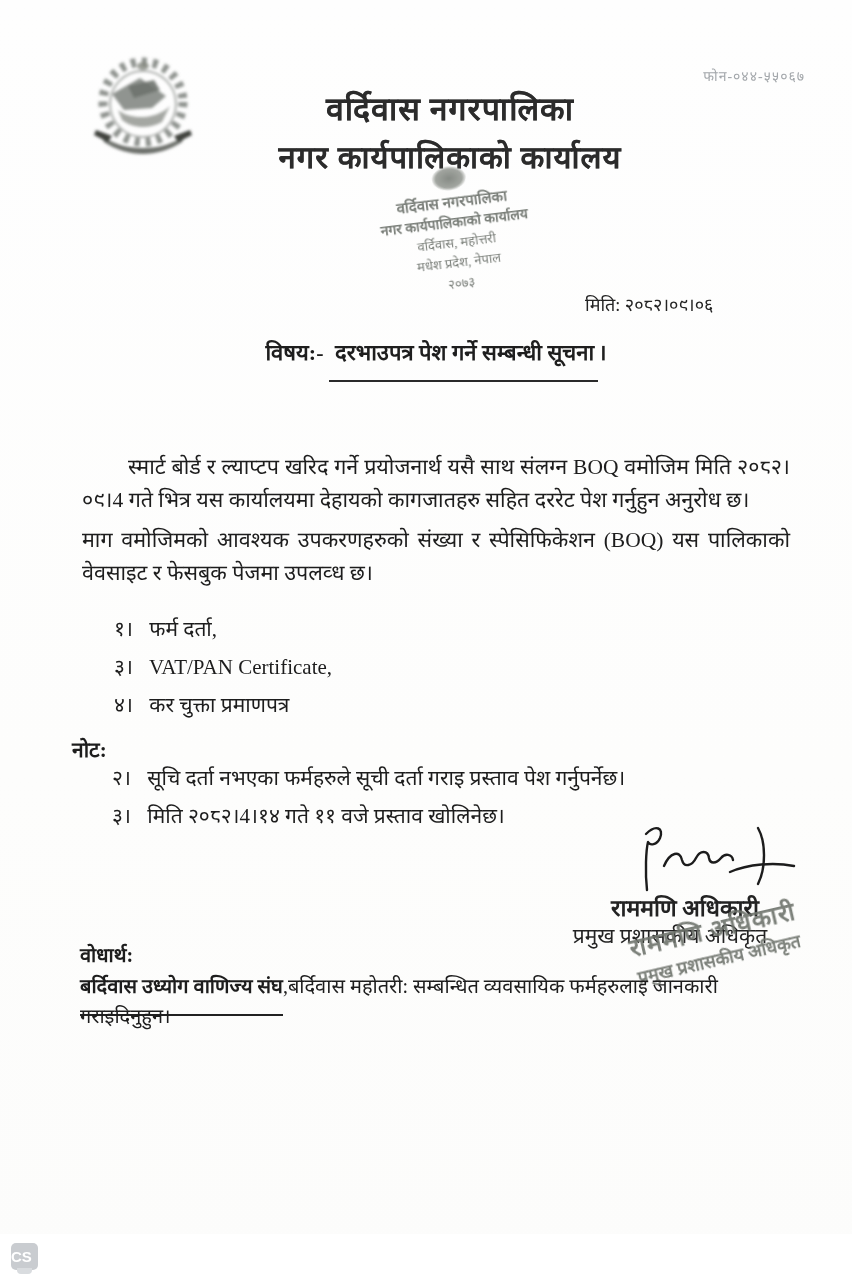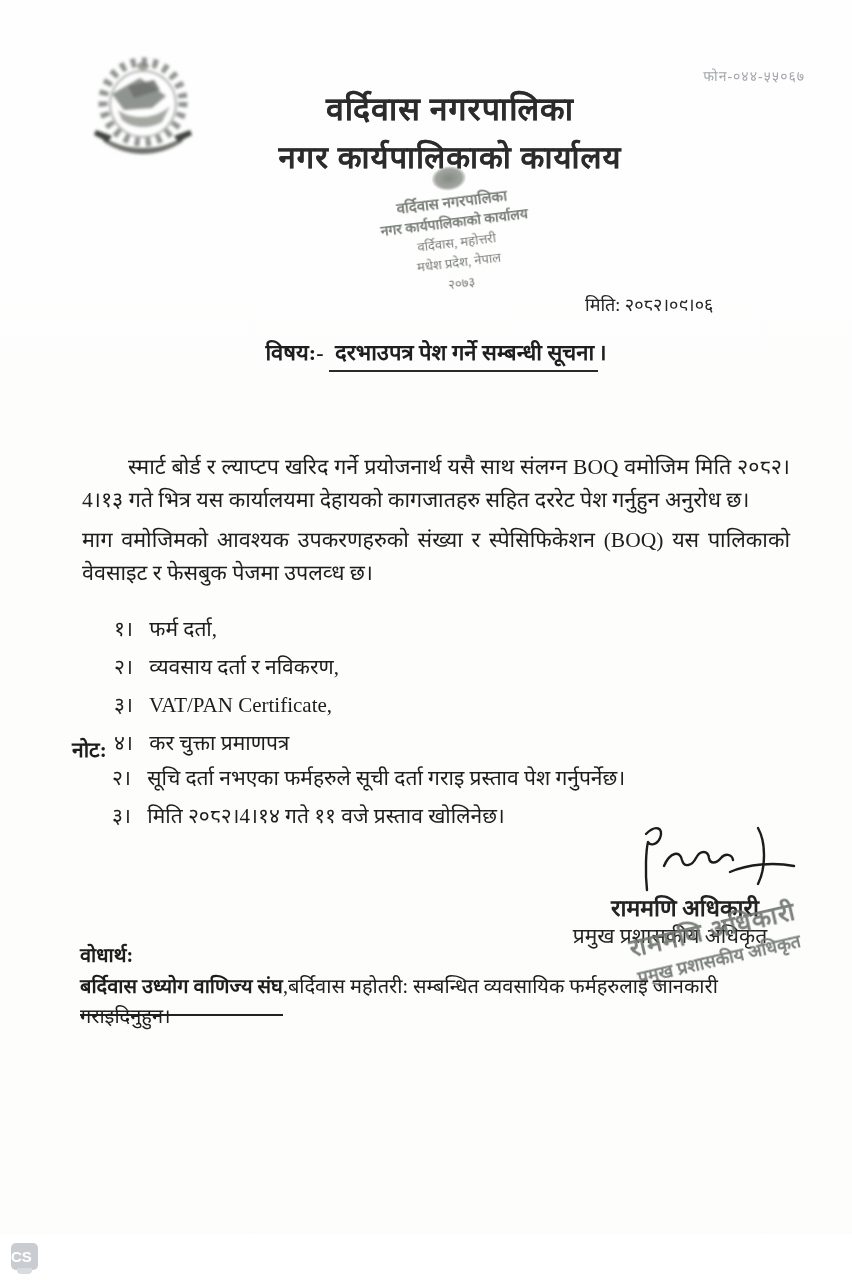--- a/index.html
+++ b/index.html
@@ -24,21 +24,21 @@
   .header-stamp .s-emblem{width:34px;height:24px;margin:0 auto 1px;border-radius:50%;
     background:radial-gradient(ellipse at center,#7d827c 0%,#9a9e98 55%,transparent 75%);}
   .header-stamp .s1{font-size:15px;font-weight:700;}
   .header-stamp .s2{font-size:14px;font-weight:700;margin-top:1px;}
   .header-stamp .s3,.header-stamp .s4{font-size:13px;margin-top:2px;}
   .header-stamp .s5{font-size:13px;margin-top:3px;}
 
   .date-line{position:absolute;left:585px;top:292px;font-size:18px;color:#242424;}
 
   .subject-row{position:absolute;left:0;top:336px;width:872px;text-align:center;font-size:22px;font-weight:700;color:#1e1e1e;}
-  .subject-underlined{border-bottom:2px solid #2a2a2a;padding:0 4px 5px 6px;}
+  .subject-underlined{border-bottom:2px solid #2a2a2a;padding:0 4px 15px 6px;}
 
   .salutation{position:absolute;left:82px;top:389px;font-size:20.5px;color:#212121;}
 
   .bodyblock{position:absolute;left:82px;top:451px;width:708px;font-size:21.5px;line-height:33px;color:#1d1d1d;}
   .para1{text-indent:46px;text-align:justify;}
   .para2{margin-top:7px;text-align:justify;}
 
   .doclist{position:absolute;left:114px;top:614px;font-size:21px;color:#1d1d1d;}
   .doclist .item{margin-bottom:8px;line-height:30px;}
   .doclist .num,.notelist .num{display:inline-block;min-width:30px;}
@@ -110,32 +110,28 @@
 
   <div class="date-line">मिति: २०८२।०९।०६</div>
 
   <div class="subject-row">
     <span>विषय:-</span>
     <span class="subject-underlined">दरभाउपत्र पेश गर्ने सम्बन्धी सूचना</span><span>।</span>
   </div>
 
 
   <div class="bodyblock">
-    <div class="para1">स्मार्ट बोर्ड र ल्याप्टप खरिद गर्ने प्रयोजनार्थ यसै साथ संलग्न BOQ वमोजिम मिति २०८२।4।१३ गते भित्र यस कार्यालयमा देहायको कागजातहरु सहित दररेट पेश गर्नुहुन अनुरोध छ।</div>
+    <div class="para1">स्मार्ट बोर्ड र ल्याप्टप खरिद गर्ने प्रयोजनार्थ यसै साथ संलग्न BOQ वमोजिम मिति २०८२।०९।4 गते भित्र यस कार्यालयमा देहायको कागजातहरु सहित दररेट पेश गर्नुहुन अनुरोध छ।</div>
     <div class="para2">माग वमोजिमको आवश्यक उपकरणहरुको संख्या र स्पेसिफिकेशन (BOQ) यस पालिकाको वेवसाइट र फेसबुक पेजमा उपलव्ध छ।</div>
   </div>
 
   <div class="doclist">
     <div class="item">
       <span class="num">१।</span>
       <span>फर्म दर्ता,</span>
-    </div>
-    <div class="item">
-      <span class="num">२।</span>
-      <span>व्यवसाय दर्ता र नविकरण,</span>
     </div>
     <div class="item">
       <span class="num">३।</span>
       <span>VAT/PAN Certificate,</span>
     </div>
     <div class="item">
       <span class="num">४।</span>
       <span>कर चुक्ता प्रमाणपत्र</span>
     </div>
   </div>

